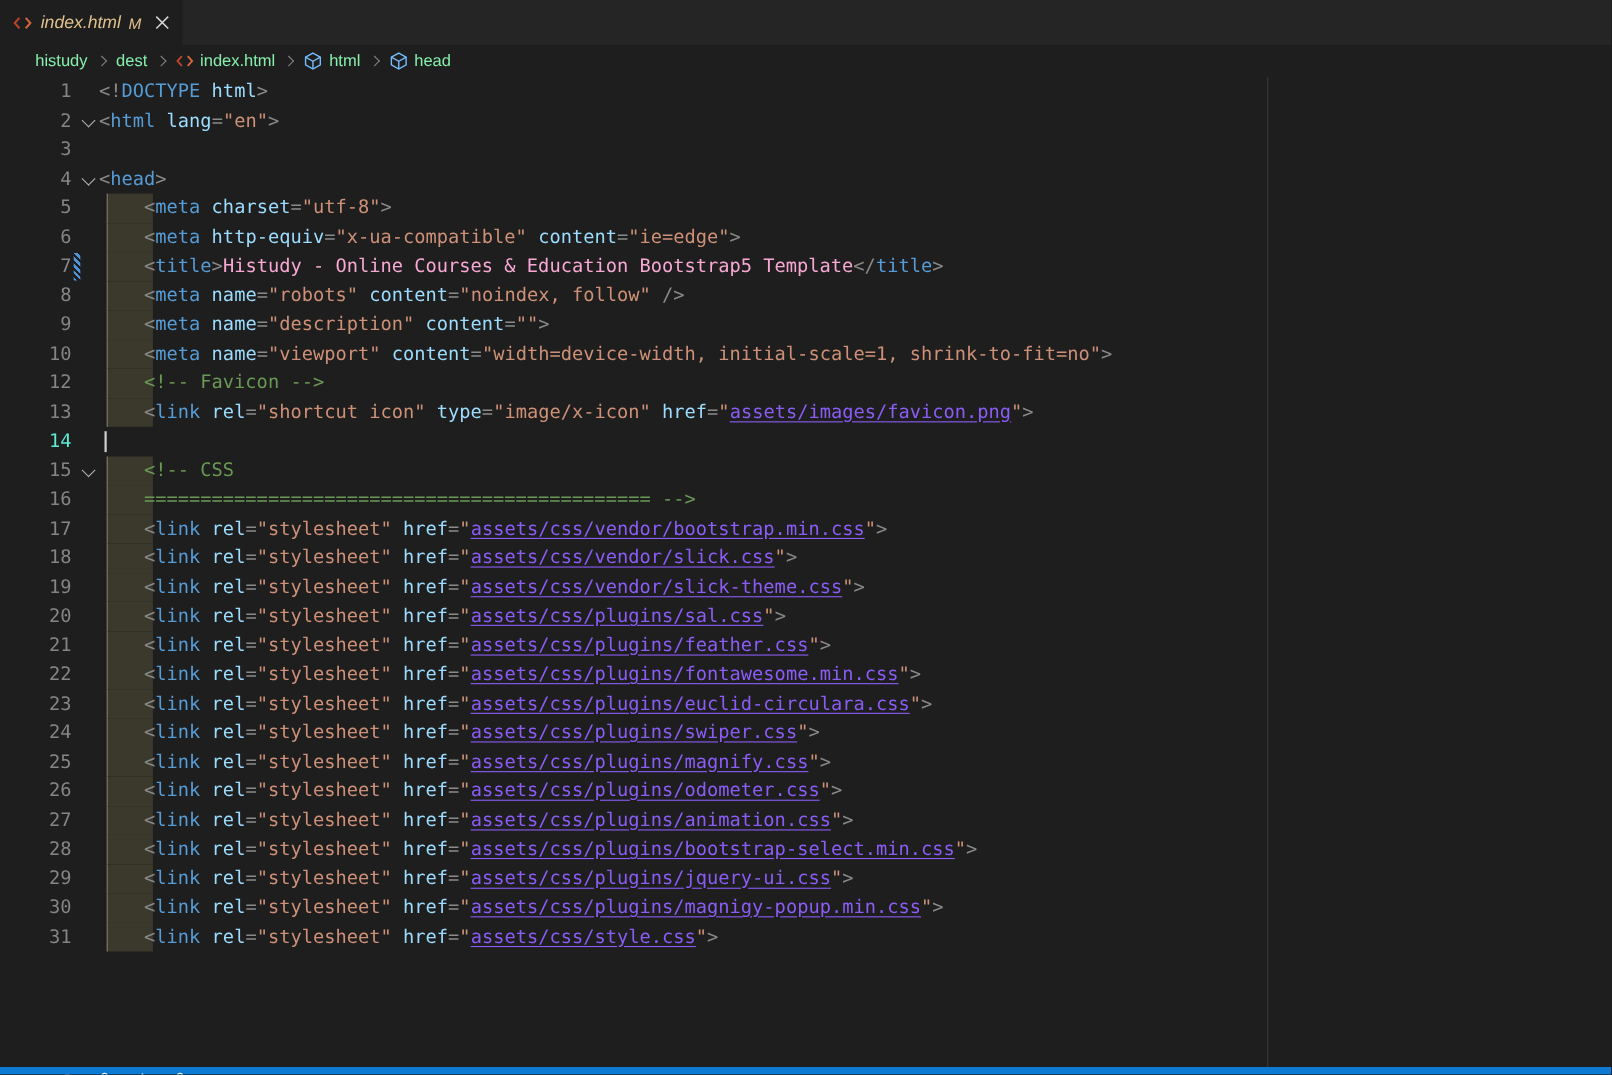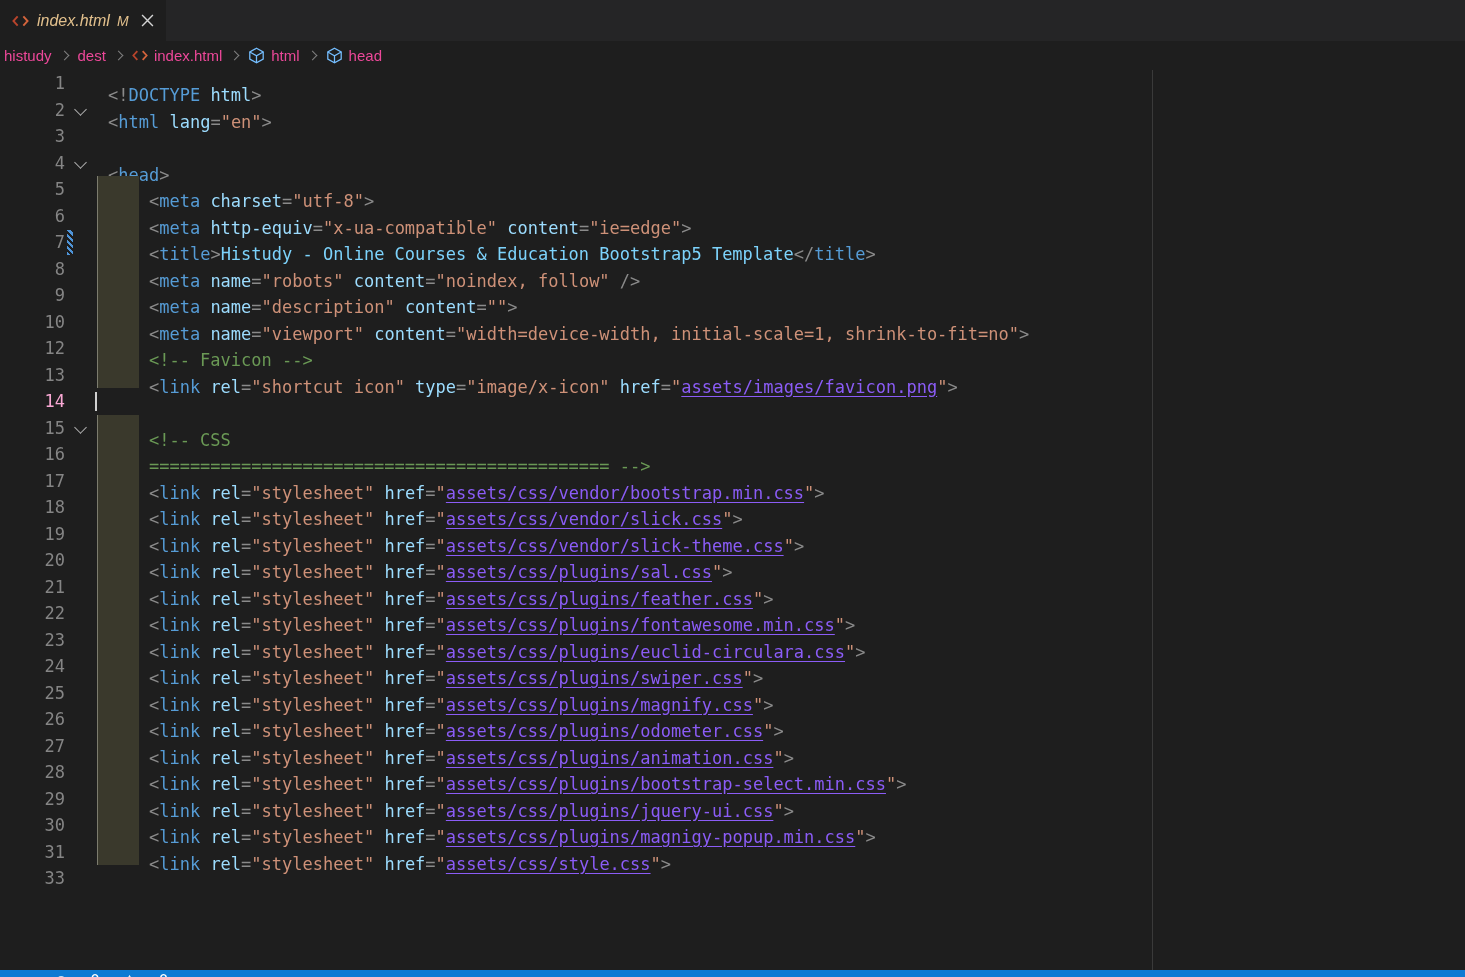--- a/index.html
+++ b/index.html
@@ -9,48 +9,48 @@
   
   .tabbar{position:absolute;top:0;left:0;right:0;height:41px;background:#252526;display:flex;}
   .tab{display:flex;align-items:center;height:100%;padding:0 12px;background:#1e1e1e;cursor:pointer;}
   .tab .file-ico{display:flex;align-items:center;margin-right:8px;}
   .tab-label{font-style:italic;color:#e2c08d;font-size:16px;}
   .tab-badge{font-style:italic;color:#e2c08d;font-size:14px;margin-left:7px;}
   .tab-close{display:flex;align-items:center;margin-left:12px;cursor:pointer;}
 
   
   .breadcrumb{position:absolute;top:41px;left:0;right:0;height:29px;background:#1e1e1e;
-              display:flex;align-items:center;padding-left:4px;color:#ec4899;font-size:15px;}
+              display:flex;align-items:center;padding-left:32px;color:#86efac;font-size:15px;}
   .crumb{display:flex;align-items:center;gap:6px;cursor:pointer;white-space:nowrap;}
   .sep{width:6px;height:6px;border-right:1.4px solid #808080;border-top:1.4px solid #808080;
        transform:rotate(45deg);margin:0 10px 0 9px;flex:0 0 auto;}
 
   
   .editor{position:absolute;top:70px;left:0;right:0;bottom:7px;overflow:hidden;}
   .ruler{position:absolute;left:1152px;top:0;bottom:0;width:1px;background:#3a3a3a;}
   .line{position:relative;height:26.5px;line-height:26.5px;
         font-family:"DejaVu Sans Mono","Liberation Mono",monospace;font-size:17px;white-space:pre;}
   .ln{position:absolute;left:0;top:0;width:65px;text-align:right;color:#858585;}
-  .ln.active{color:#f9a8d4;}
+  .ln.active{color:#5eead4;}
   .fold{position:absolute;left:76px;top:8px;width:8px;height:8px;
         border-right:1.6px solid #b0b0b0;border-bottom:1.6px solid #b0b0b0;transform:rotate(45deg);cursor:pointer;}
-  .code{position:absolute;left:108px;top:0;margin-top:12px;}
+  .code{position:absolute;left:90px;top:0;}
   .blk{position:absolute;left:97px;width:41px;top:0;height:100%;}
   .blk.olive{background:#3a392c;border-left:1px solid #7c7c6e;}
   .blk.gray{background:#2d2d2d;border-left:1px solid #7c7c6e;}
   .mod{position:absolute;left:67px;width:6px;top:1px;bottom:1px;
        background:repeating-linear-gradient(45deg,#4e94d8 0 2.2px,rgba(0,0,0,0) 2.2px 4.4px);}
   .cursor{position:absolute;left:95px;top:4px;width:2px;height:19px;background:#d0d0d0;}
 
   .tok-p{color:#8a8a8a}
   .tok-t{color:#569cd6}
   .tok-a{color:#9cdcfe}
   .tok-s{color:#ce9178}
   .tok-l{color:#8b5cf6;text-decoration:underline;text-underline-offset:3px;}
-  .tok-x{color:#7dd3fc}
+  .tok-x{color:#f9a8d4}
   .tok-c{color:#6a9955}
 
   
   .statusbar{position:absolute;left:0;right:0;bottom:0;height:7px;background:#0e7ad3;overflow:hidden;cursor:pointer;}
   .status-items{margin:3px 0 0 55px;color:#ffffff;font-size:15px;line-height:16px;
                 font-family:"DejaVu Sans",sans-serif;letter-spacing:9px;white-space:pre;}
 </style>
 </head>
 <body>
 
@@ -139,21 +139,20 @@
         <div class="line"><div class="blk olive"></div><span class="ln">22</span><span class="code"><span class="tok-p">    &lt;</span><span class="tok-t">link</span><span class="tok-a"> rel</span><span class="tok-p">=</span><span class="tok-s">"stylesheet"</span><span class="tok-a"> href</span><span class="tok-p">=</span><span class="tok-s">"</span><span class="tok-l">assets/css/plugins/fontawesome.min.css</span><span class="tok-s">"</span><span class="tok-p">&gt;</span></span></div>
         <div class="line"><div class="blk olive"></div><span class="ln">23</span><span class="code"><span class="tok-p">    &lt;</span><span class="tok-t">link</span><span class="tok-a"> rel</span><span class="tok-p">=</span><span class="tok-s">"stylesheet"</span><span class="tok-a"> href</span><span class="tok-p">=</span><span class="tok-s">"</span><span class="tok-l">assets/css/plugins/euclid-circulara.css</span><span class="tok-s">"</span><span class="tok-p">&gt;</span></span></div>
         <div class="line"><div class="blk olive"></div><span class="ln">24</span><span class="code"><span class="tok-p">    &lt;</span><span class="tok-t">link</span><span class="tok-a"> rel</span><span class="tok-p">=</span><span class="tok-s">"stylesheet"</span><span class="tok-a"> href</span><span class="tok-p">=</span><span class="tok-s">"</span><span class="tok-l">assets/css/plugins/swiper.css</span><span class="tok-s">"</span><span class="tok-p">&gt;</span></span></div>
         <div class="line"><div class="blk olive"></div><span class="ln">25</span><span class="code"><span class="tok-p">    &lt;</span><span class="tok-t">link</span><span class="tok-a"> rel</span><span class="tok-p">=</span><span class="tok-s">"stylesheet"</span><span class="tok-a"> href</span><span class="tok-p">=</span><span class="tok-s">"</span><span class="tok-l">assets/css/plugins/magnify.css</span><span class="tok-s">"</span><span class="tok-p">&gt;</span></span></div>
         <div class="line"><div class="blk olive"></div><span class="ln">26</span><span class="code"><span class="tok-p">    &lt;</span><span class="tok-t">link</span><span class="tok-a"> rel</span><span class="tok-p">=</span><span class="tok-s">"stylesheet"</span><span class="tok-a"> href</span><span class="tok-p">=</span><span class="tok-s">"</span><span class="tok-l">assets/css/plugins/odometer.css</span><span class="tok-s">"</span><span class="tok-p">&gt;</span></span></div>
         <div class="line"><div class="blk olive"></div><span class="ln">27</span><span class="code"><span class="tok-p">    &lt;</span><span class="tok-t">link</span><span class="tok-a"> rel</span><span class="tok-p">=</span><span class="tok-s">"stylesheet"</span><span class="tok-a"> href</span><span class="tok-p">=</span><span class="tok-s">"</span><span class="tok-l">assets/css/plugins/animation.css</span><span class="tok-s">"</span><span class="tok-p">&gt;</span></span></div>
         <div class="line"><div class="blk olive"></div><span class="ln">28</span><span class="code"><span class="tok-p">    &lt;</span><span class="tok-t">link</span><span class="tok-a"> rel</span><span class="tok-p">=</span><span class="tok-s">"stylesheet"</span><span class="tok-a"> href</span><span class="tok-p">=</span><span class="tok-s">"</span><span class="tok-l">assets/css/plugins/bootstrap-select.min.css</span><span class="tok-s">"</span><span class="tok-p">&gt;</span></span></div>
         <div class="line"><div class="blk olive"></div><span class="ln">29</span><span class="code"><span class="tok-p">    &lt;</span><span class="tok-t">link</span><span class="tok-a"> rel</span><span class="tok-p">=</span><span class="tok-s">"stylesheet"</span><span class="tok-a"> href</span><span class="tok-p">=</span><span class="tok-s">"</span><span class="tok-l">assets/css/plugins/jquery-ui.css</span><span class="tok-s">"</span><span class="tok-p">&gt;</span></span></div>
         <div class="line"><div class="blk olive"></div><span class="ln">30</span><span class="code"><span class="tok-p">    &lt;</span><span class="tok-t">link</span><span class="tok-a"> rel</span><span class="tok-p">=</span><span class="tok-s">"stylesheet"</span><span class="tok-a"> href</span><span class="tok-p">=</span><span class="tok-s">"</span><span class="tok-l">assets/css/plugins/magnigy-popup.min.css</span><span class="tok-s">"</span><span class="tok-p">&gt;</span></span></div>
         <div class="line"><div class="blk olive"></div><span class="ln">31</span><span class="code"><span class="tok-p">    &lt;</span><span class="tok-t">link</span><span class="tok-a"> rel</span><span class="tok-p">=</span><span class="tok-s">"stylesheet"</span><span class="tok-a"> href</span><span class="tok-p">=</span><span class="tok-s">"</span><span class="tok-l">assets/css/style.css</span><span class="tok-s">"</span><span class="tok-p">&gt;</span></span></div>
-        <div class="line"><span class="ln">33</span><span class="code"></span></div>
       </div>
     <div class="ruler"></div>
   </div>
 
   <div class="statusbar">
     <div class="status-items">⊘ 0 ⚠ 0</div>
   </div>
 
 </div>
 

